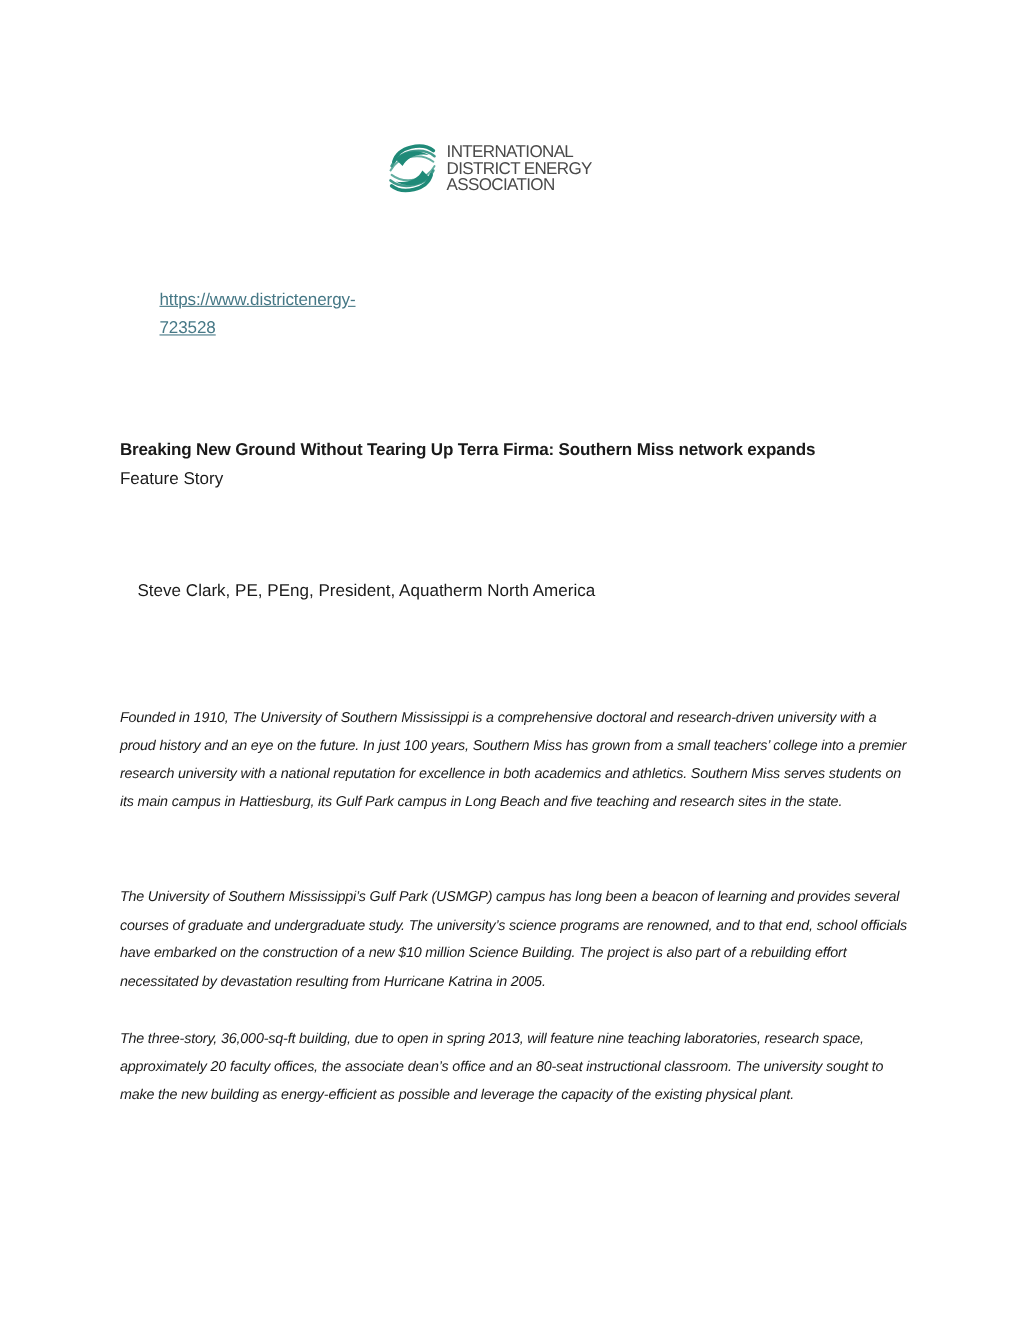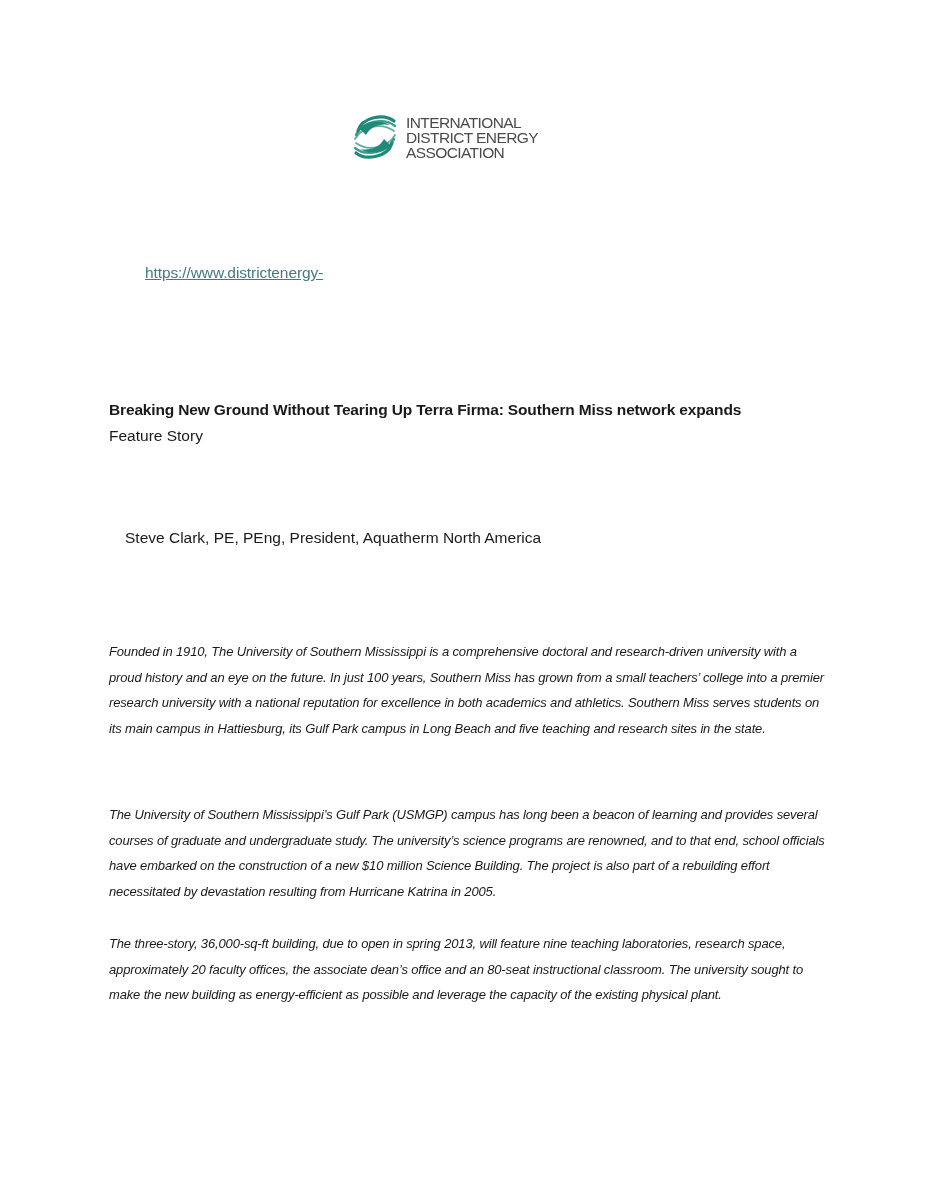--- a/index.html
+++ b/index.html
@@ -2,21 +2,21 @@
 <html><head>
 <meta charset="utf-8">
 <style>
   html, body { margin: 0; padding: 0; background: #ffffff; }
   body {
     width: 927px; height: 1200px; position: relative; overflow: hidden;
     font-family: "Liberation Sans", "DejaVu Sans", sans-serif;
     color: #1a1a1a;
   }
   .logo {
-    position: absolute; left: 350px; top: 108px; width: 210px; height: 58px;
+    position: absolute; left: 350px; top: 124px; width: 210px; height: 58px;
     display: flex; align-items: center;
   }
   .logo-mark { width: 50px; height: 56px; flex: 0 0 auto; }
   .logo-text {
     margin-left: 6px; font-family: "Liberation Sans", sans-serif;
     color: #4a4a4a; font-size: 15.5px; line-height: 15px; letter-spacing: -0.6px;
     font-weight: normal; text-transform: uppercase;
   }
   .logo-text div { white-space: nowrap; }
   .doc { position: absolute; left: 109px; width: 720px; }
@@ -54,20 +54,21 @@
   </svg>
   <div class="logo-text">
     <div>International</div>
     <div>District Energy</div>
     <div>Association</div>
   </div>
 </div>
 
 <a class="doc url">
   <span>https://www.districtenergy-</span>
+  <span>723528</span>
 </a>
 
 <div class="doc title">Breaking New Ground Without Tearing Up Terra Firma: Southern Miss network expands</div>
 <div class="doc subtitle">Feature Story</div>
 <div class="doc byline">Steve Clark, PE, PEng, President, Aquatherm North America</div>
 
 <p class="doc para p1" style="margin:0">Founded in 1910, The University of Southern Mississippi is a comprehensive doctoral and research-driven university with a proud history and an eye on the future. In just 100 years, Southern Miss has grown from a small teachers’ college into a premier research university with a national reputation for excellence in both academics and athletics. Southern Miss serves students on its main campus in Hattiesburg, its Gulf Park campus in Long Beach and five teaching and research sites in the state.</p>
 <p class="doc para p2" style="margin:0">The University of Southern Mississippi’s Gulf Park (USMGP) campus has long been a beacon of learning and provides several courses of graduate and undergraduate study. The university’s science programs are renowned, and to that end, school officials have embarked on the construction of a new $10 million Science Building. The project is also part of a rebuilding effort necessitated by devastation resulting from Hurricane Katrina in 2005.</p>
 <p class="doc para p3" style="margin:0">The three-story, 36,000-sq-ft building, due to open in spring 2013, will feature nine teaching laboratories, research space, approximately 20 faculty offices, the associate dean’s office and an 80-seat instructional classroom. The university sought to make the new building as energy-efficient as possible and leverage the capacity of the existing physical plant.</p>
 

